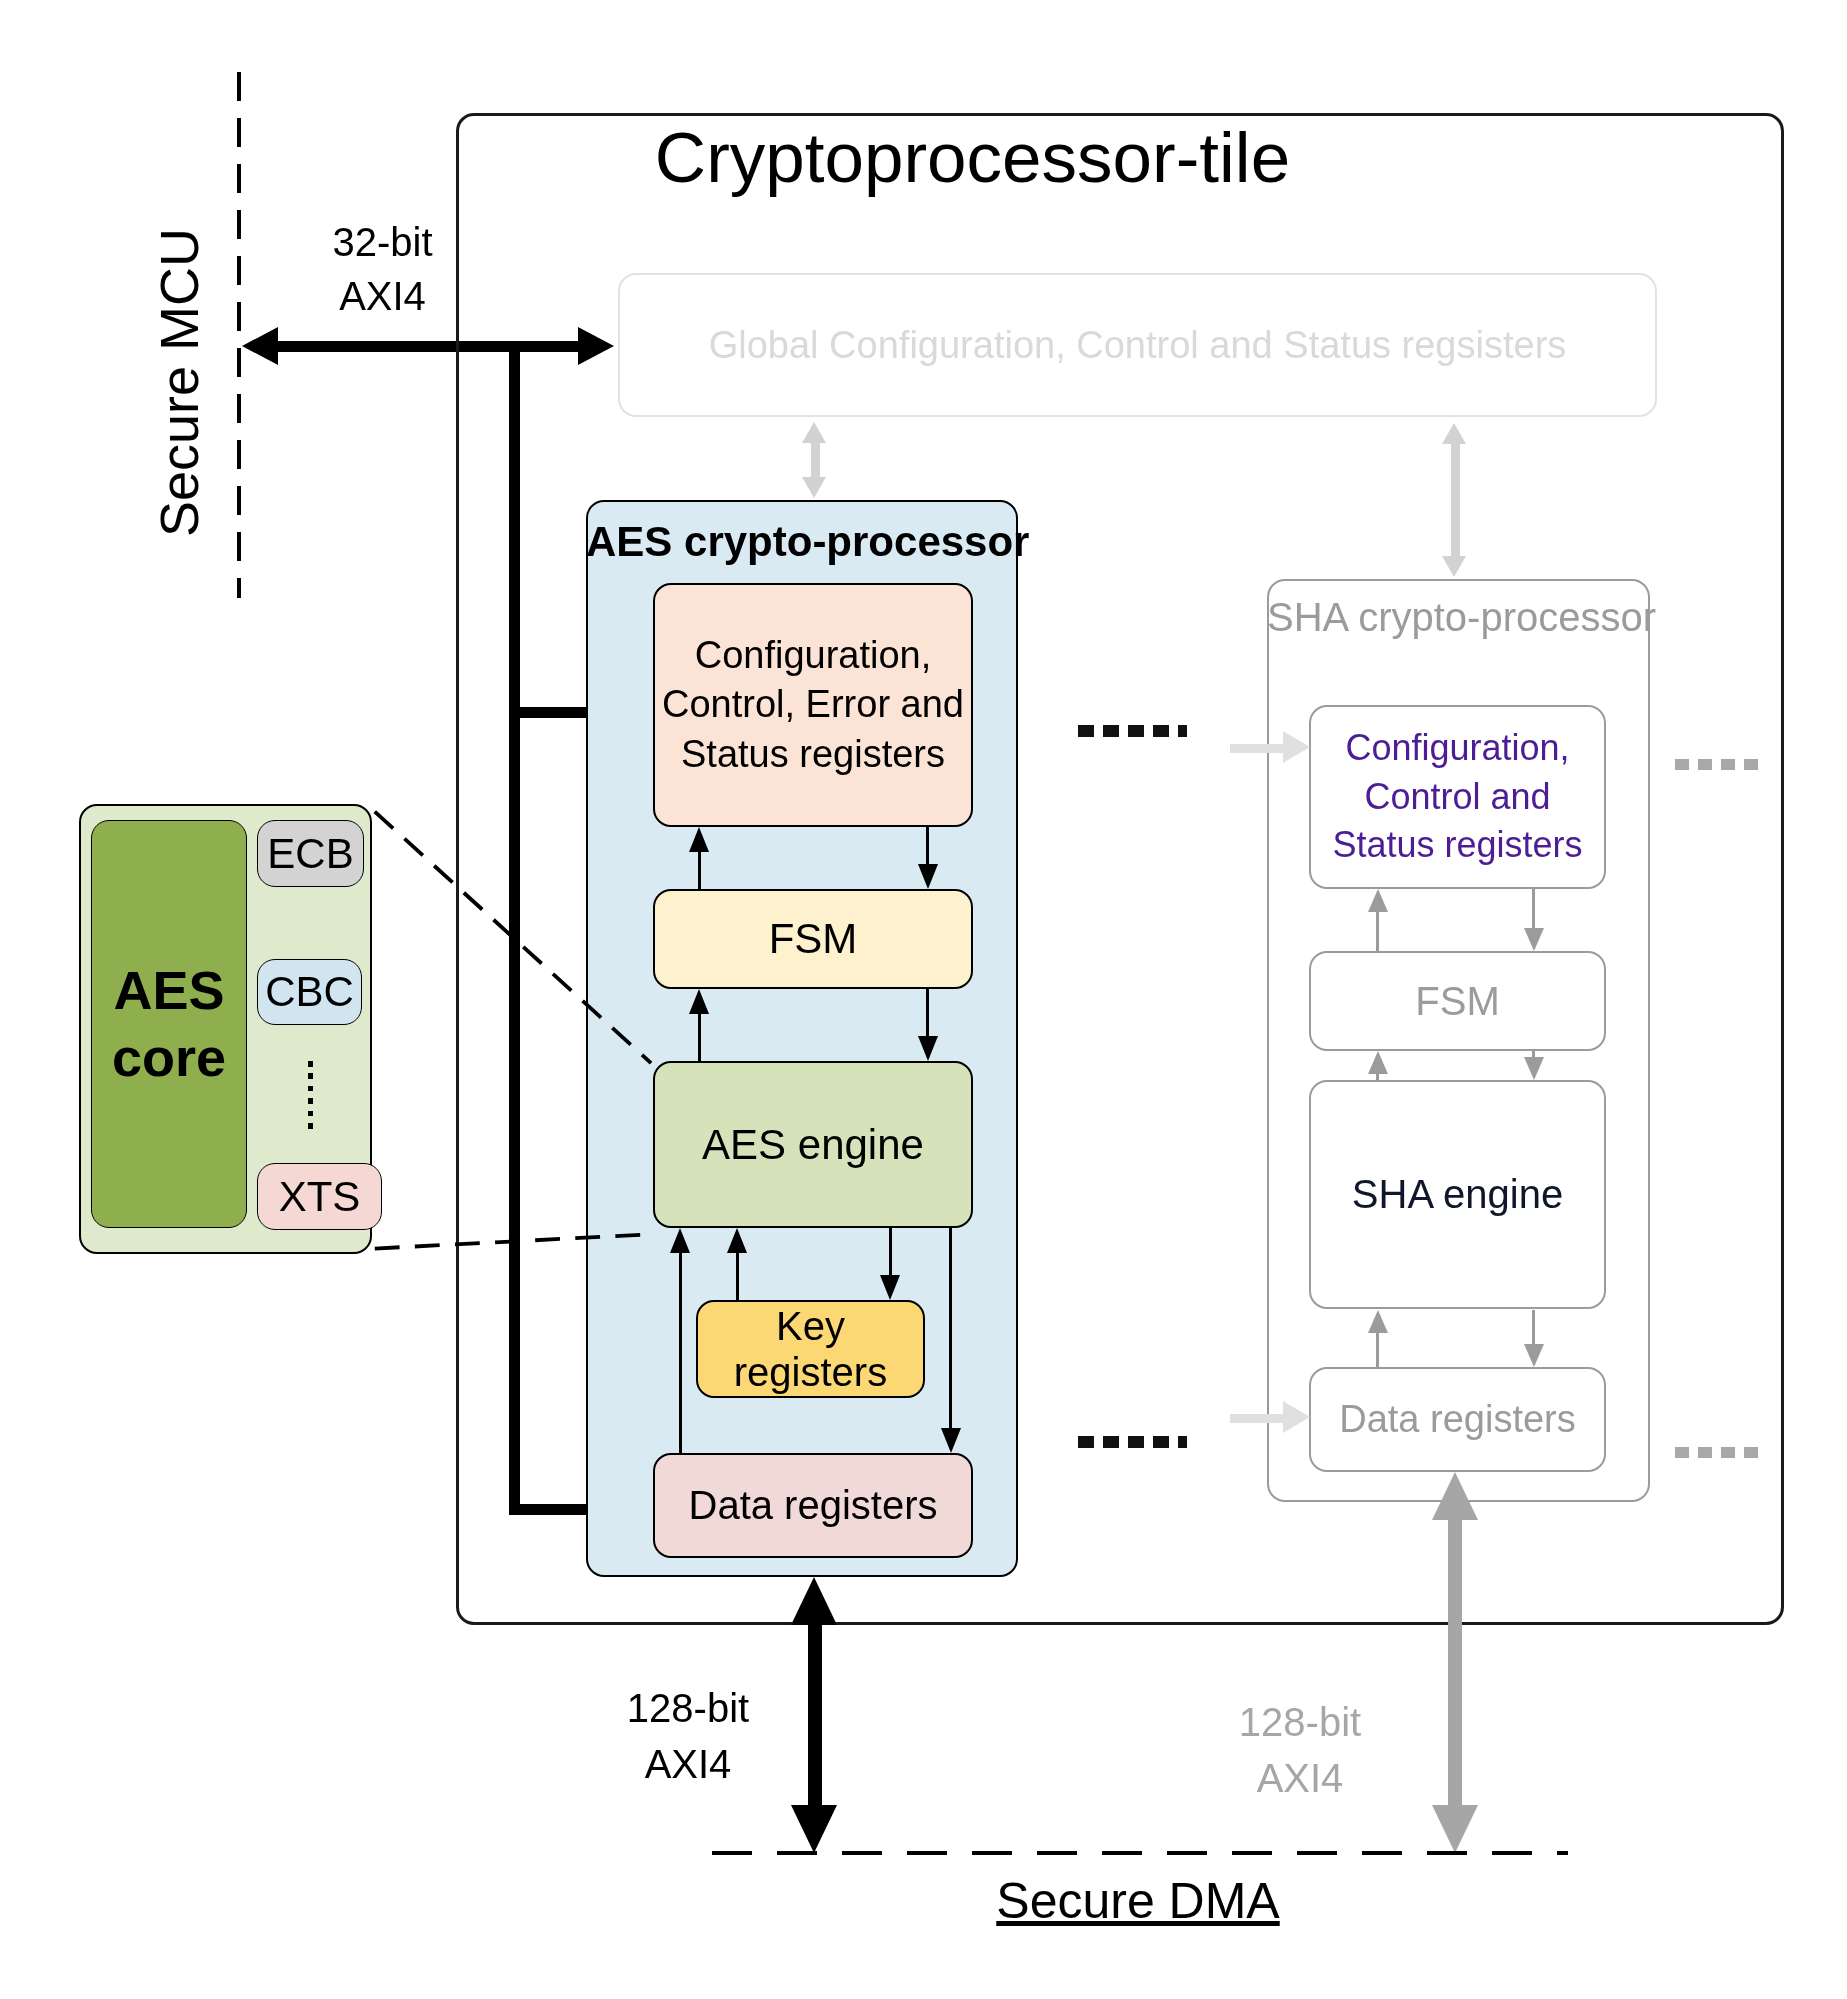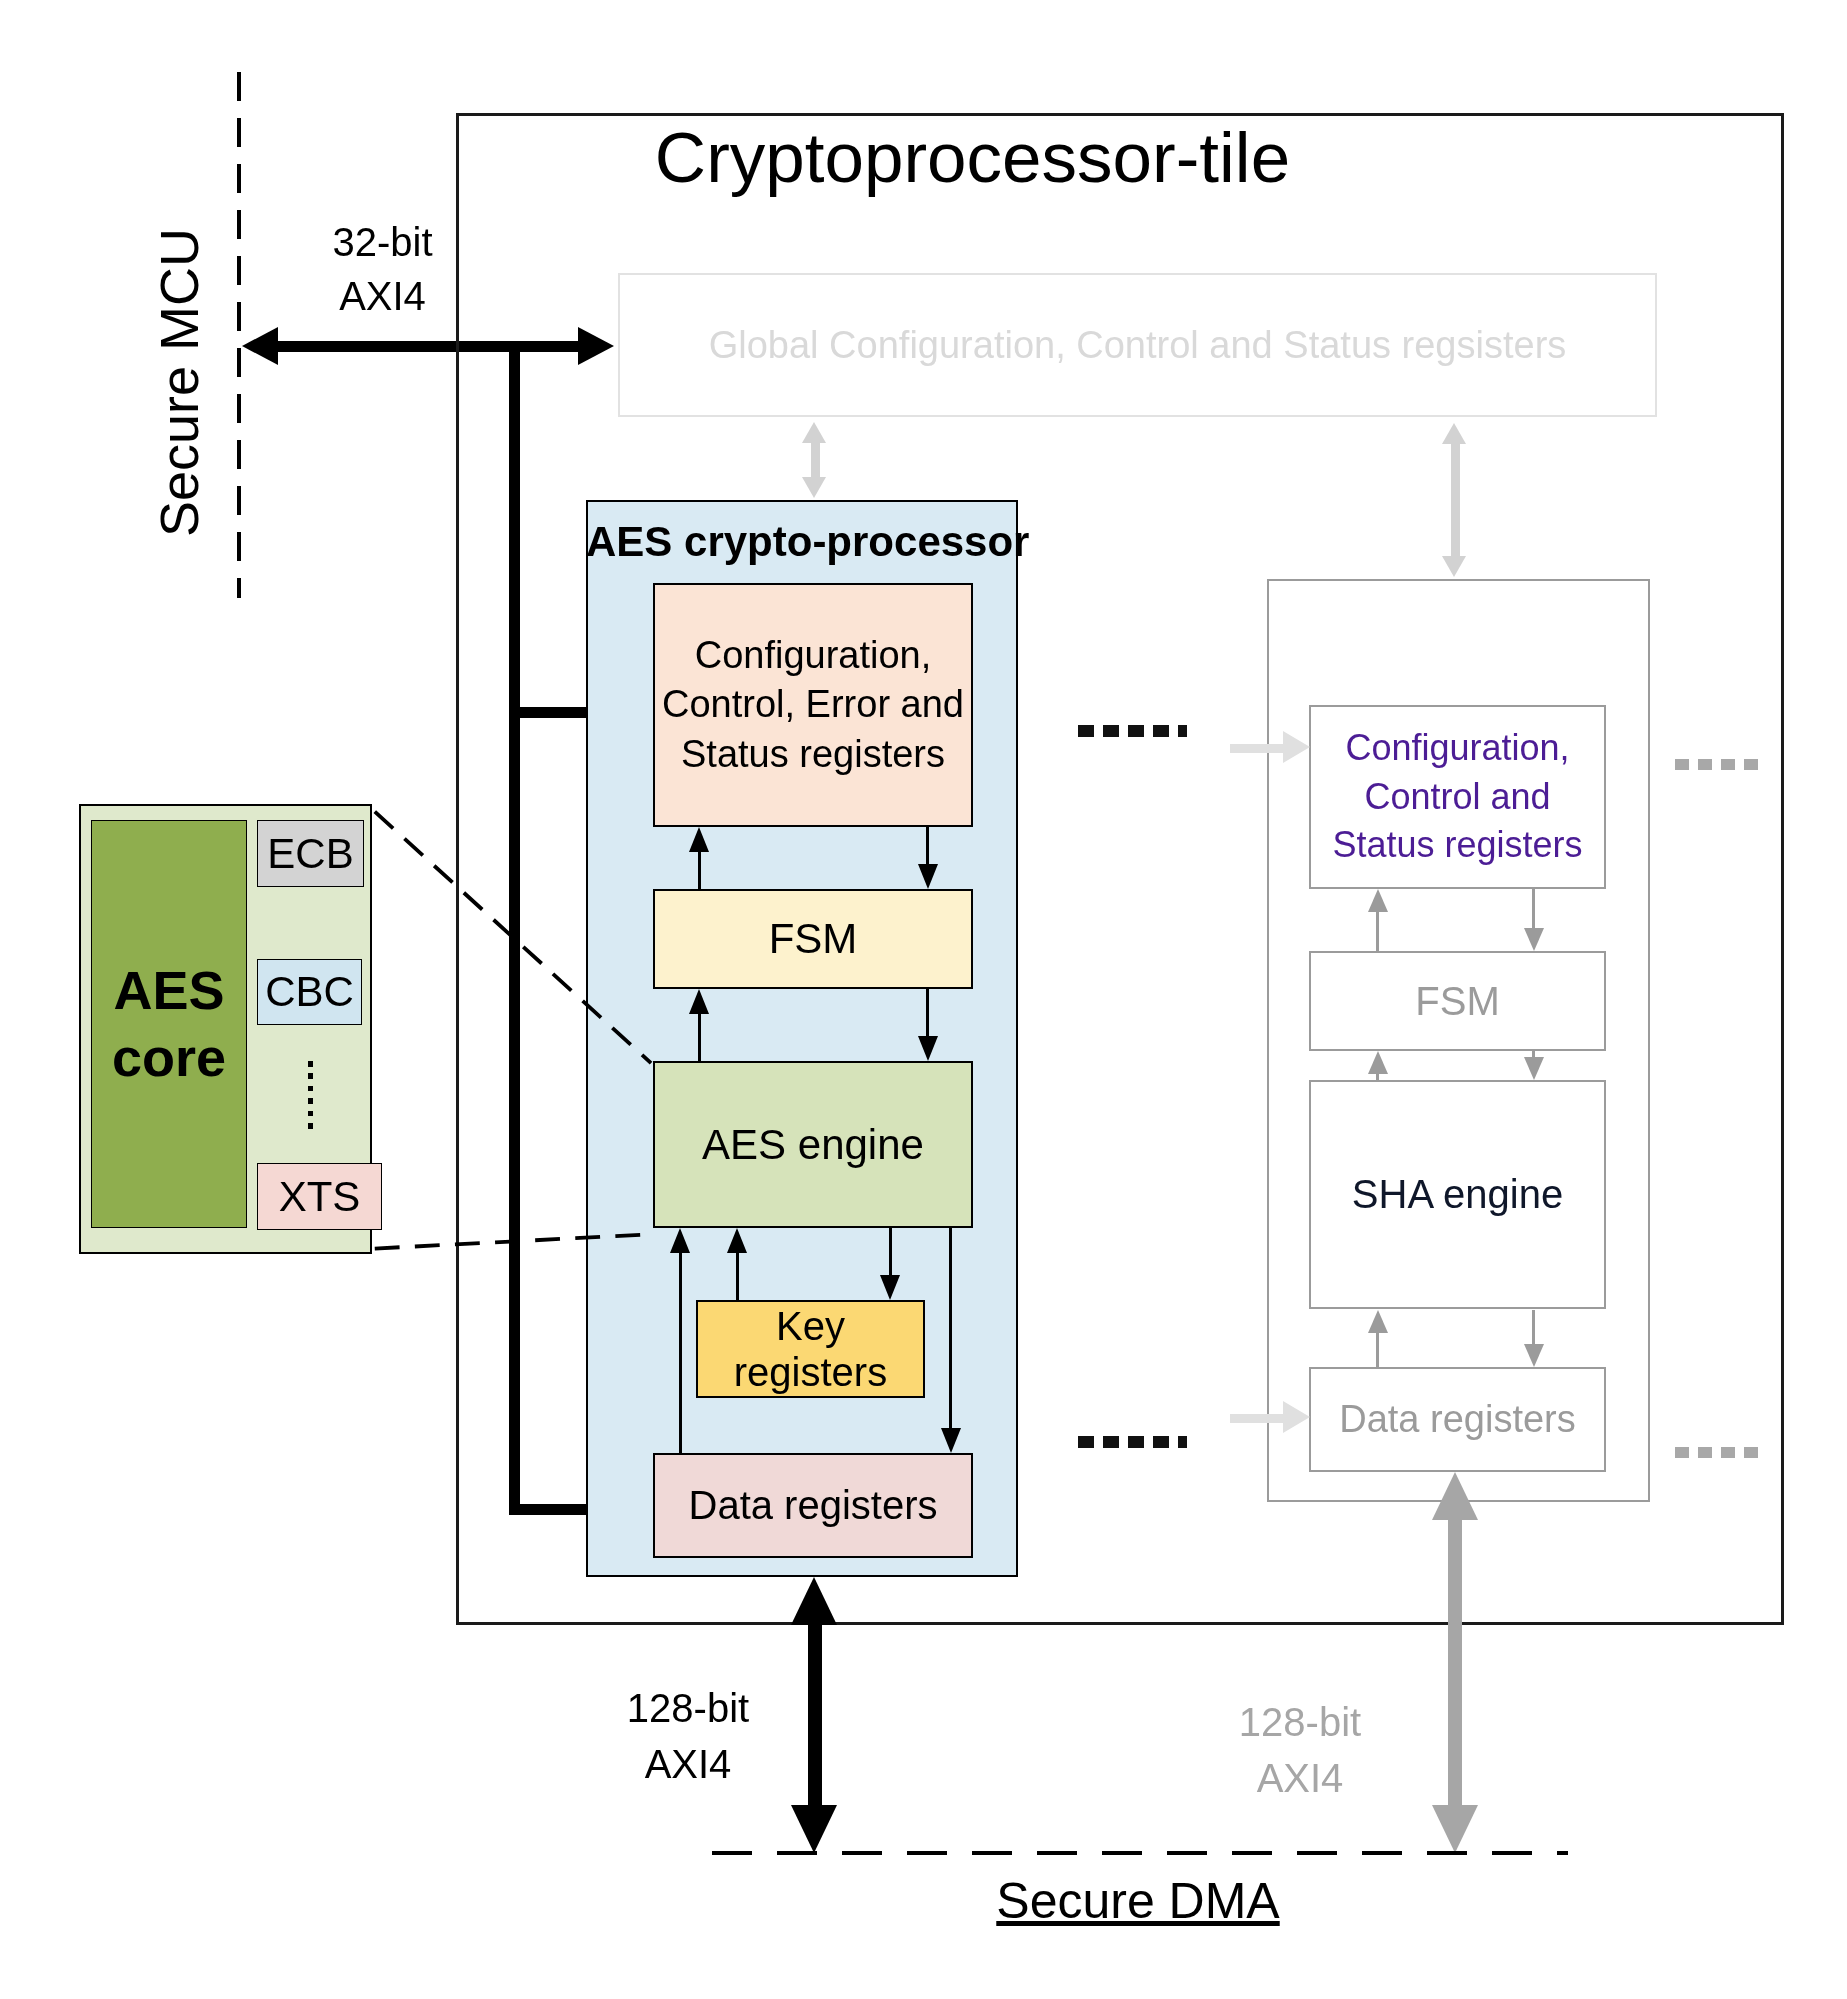--- a/index.html
+++ b/index.html
@@ -1,20 +1,20 @@
 <!DOCTYPE html>
 <html><head>
 <meta charset="utf-8">
 <style>
   html,body{margin:0;padding:0;background:#fff;}
   #canvas{position:relative;width:1848px;height:2000px;background:#ffffff;
           font-family:"Liberation Sans", sans-serif;color:#000;overflow:hidden;}
   .abs{position:absolute;}
   .box{position:absolute;box-sizing:border-box;display:flex;align-items:center;
-       justify-content:center;text-align:center;}
+       justify-content:center;text-align:center;border-radius:18px;}
   .shaft{position:absolute;background:#000;}
   .tri{position:absolute;width:0;height:0;}
   .lbl{position:absolute;text-align:center;}
   .nowrap{white-space:nowrap;}
 </style>
 </head>
 <body>
 
 <div id="canvas">
 
@@ -84,20 +84,21 @@
   <div class="shaft" style="left:679px;top:1250px;width:2.9px;height:203px;"></div>
   <div class="tri" style="left:670px;top:1228px;border-left:10.5px solid transparent;border-right:10.5px solid transparent;border-bottom:25px solid #000;"></div>
   <div class="shaft" style="left:736px;top:1250px;width:2.9px;height:50px;"></div>
   <div class="tri" style="left:727px;top:1228px;border-left:10.5px solid transparent;border-right:10.5px solid transparent;border-bottom:25px solid #000;"></div>
   <div class="shaft" style="left:889px;top:1228px;width:2.9px;height:49px;"></div>
   <div class="tri" style="left:880px;top:1275px;border-left:10.5px solid transparent;border-right:10.5px solid transparent;border-top:25px solid #000;"></div>
   <div class="shaft" style="left:949px;top:1228px;width:2.9px;height:202px;"></div>
   <div class="tri" style="left:941px;top:1428px;border-left:10.5px solid transparent;border-right:10.5px solid transparent;border-top:25px solid #000;"></div>
 
   <div class="box" style="left:1267px;top:579px;width:383px;height:923px;border:2.9px solid #9b9b9b;"></div>
+  <div class="lbl nowrap" style="left:1267px;top:595px;width:383px;font-size:40px;color:#9b9b9b;">SHA crypto-processor</div>
 
   <div class="box" style="left:1309px;top:705px;width:297px;height:184px;border:2.9px solid #9b9b9b;color:#4c1d95;
               font-size:36px;line-height:1.35;padding:3.8px;">Configuration, Control and Status registers</div>
 
   <div class="box" style="left:1309px;top:951px;width:297px;height:100px;border:2.9px solid #9b9b9b;color:#9b9b9b;font-size:40px;">FSM</div>
 
   <div class="box" style="left:1309px;top:1080px;width:297px;height:229px;border:2.9px solid #9b9b9b;color:#0f172a;font-size:40px;">SHA engine</div>
 
   <div class="box" style="left:1309px;top:1367px;width:297px;height:105px;border:2.9px solid #9b9b9b;color:#9b9b9b;font-size:38px;">Data registers</div>
 

